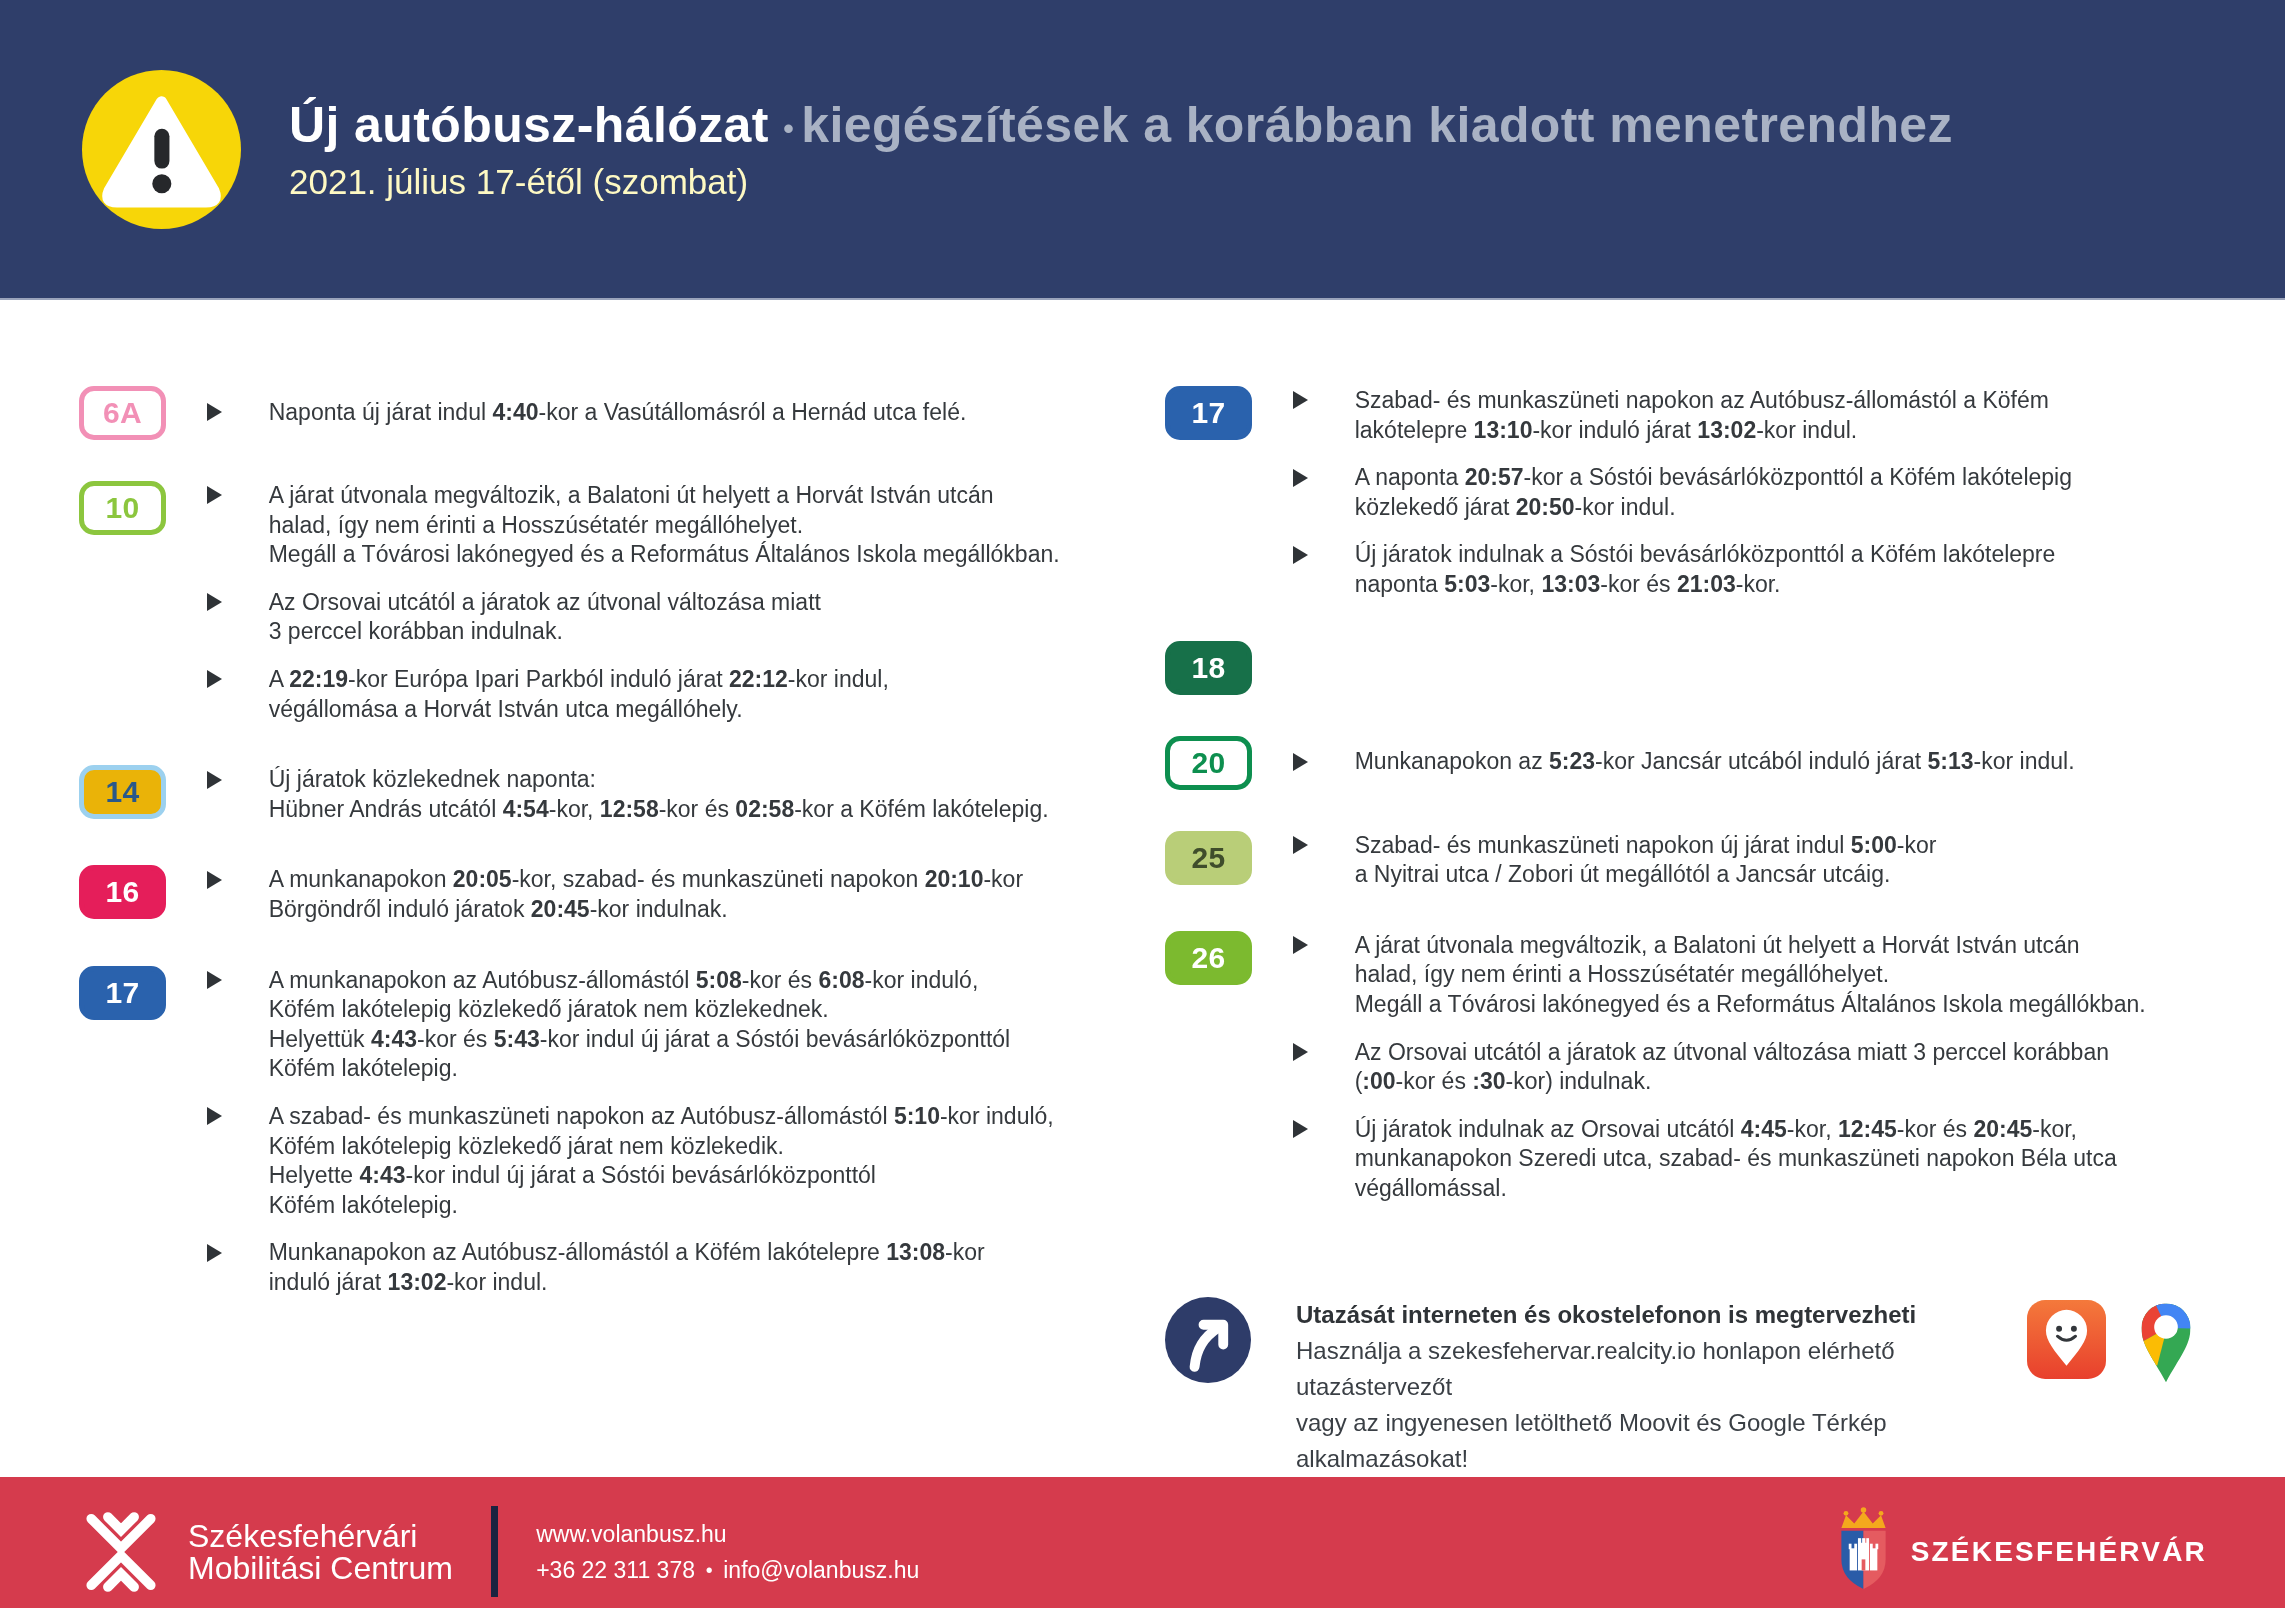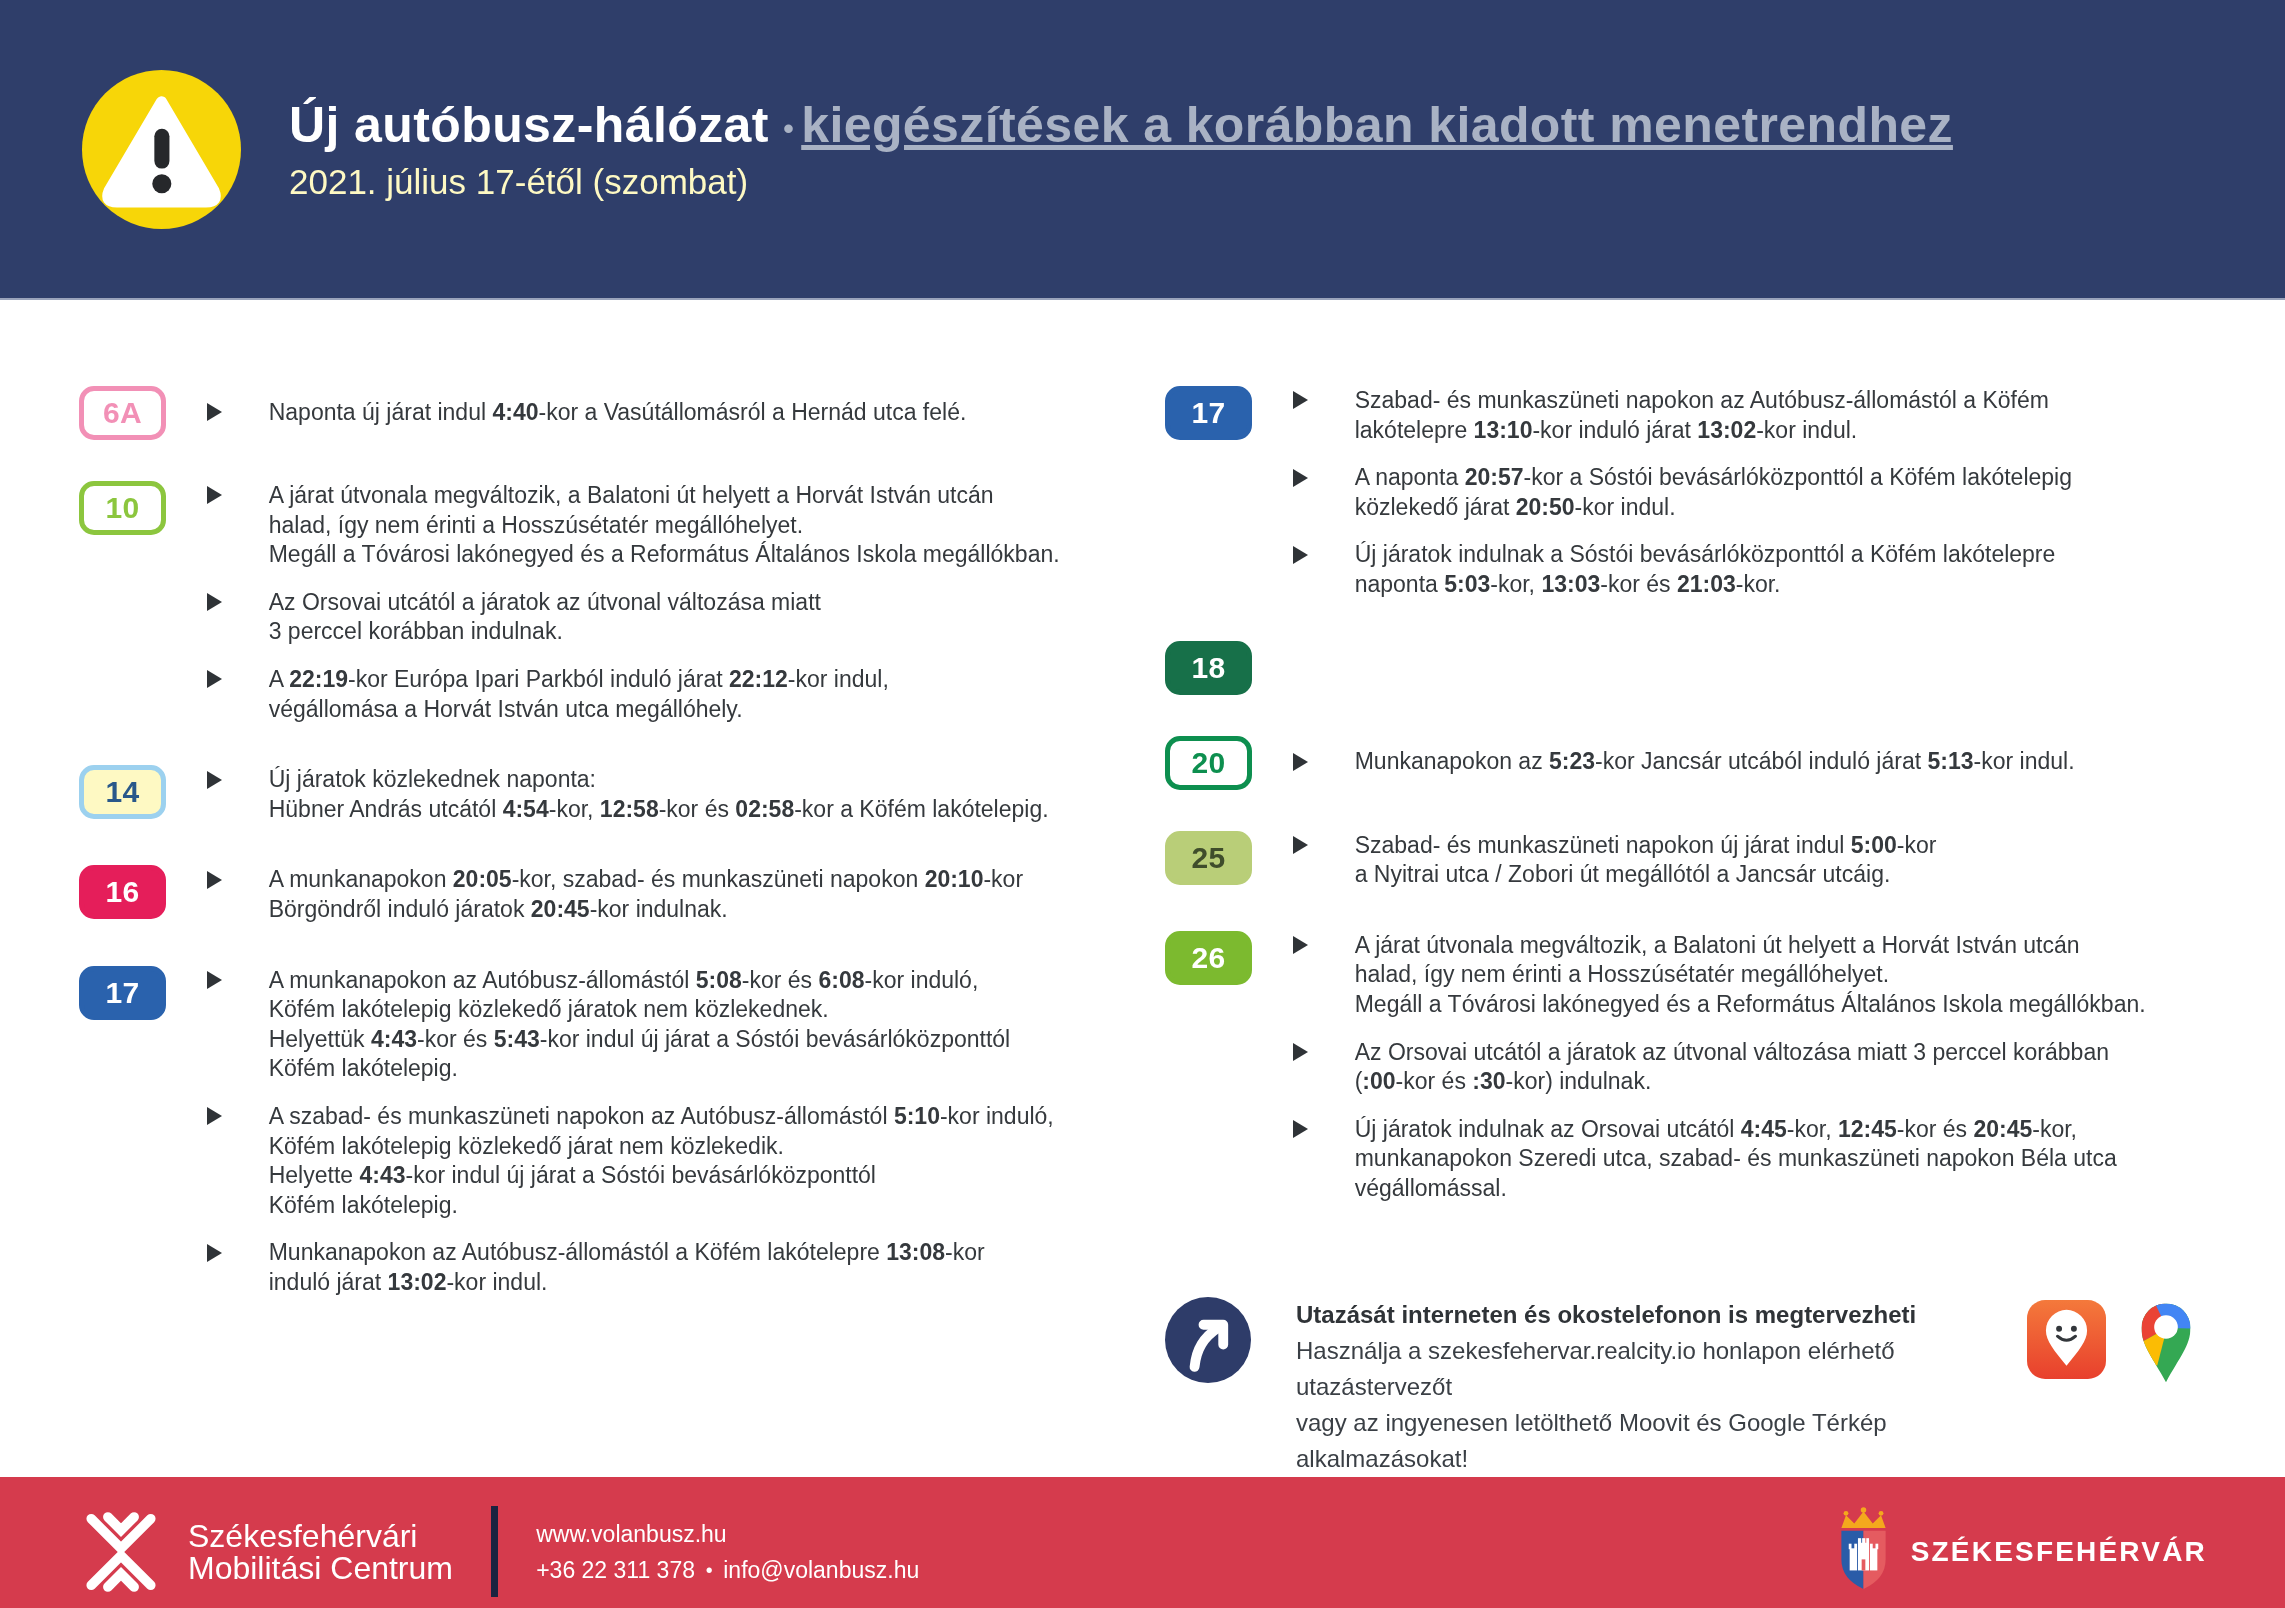--- a/index.html
+++ b/index.html
@@ -6,21 +6,21 @@
   body{width:2286px;height:1608px;font-family:"Liberation Sans","DejaVu Sans",sans-serif;-webkit-font-smoothing:antialiased;}
   .page{width:2286px;height:1608px;display:flex;flex-direction:column;overflow:hidden;background:#fff;}
 
   
   header{height:300px;background:#2F3E6A;display:flex;align-items:center;flex:none;border-bottom:2.7px solid #9aa3bb;box-sizing:border-box;}
   .warn-wrap{width:159px;height:159px;margin-left:82px;flex:none;}
   .titles{margin-left:48px;}
   .title-line{font-size:50px;font-weight:700;letter-spacing:0.4px;white-space:nowrap;}
   .t-main{color:#ffffff;}
   .t-sep{color:#A9B2C4;font-size:30px;vertical-align:middle;margin:0 7.2px 0 14.3px;}
-  .t-sub{color:#A9B2C4;text-decoration:underline;}
+  .t-sub{color:#A9B2C4;}
   .subtitle{margin-top:8px;font-size:35px;font-weight:400;color:#fef9c3;}
 
   
   main{flex:1;display:grid;grid-template-columns:1050px 1fr;column-gap:36px;padding:86px 38px 0 79px;box-sizing:border-box;}
   .entry{display:flex;align-items:flex-start;margin-bottom:41px;}
   .badge{flex:none;min-width:87px;height:54px;box-sizing:border-box;border:5.4px solid;border-radius:15px;
          display:flex;align-items:center;justify-content:center;font-size:30px;font-weight:700;letter-spacing:0.4px;}
   .items{margin-left:41px;flex:1;}
   .item{display:flex;align-items:flex-start;margin-bottom:18px;gap:27px;}
   .item:last-child{margin-bottom:0;}
@@ -99,21 +99,21 @@
 3 perccel korábban indulnak.</div>
     </div>
             <div class="item">
       <span class="tri"></span>
       <div class="txt">A <b>22:19</b>-kor Európa Ipari Parkból induló járat <b>22:12</b>-kor indul,
 végállomása a Horvát István utca megállóhely.</div>
     </div>
           </div>
     </div>
         <div class="entry">
-      <span class="badge" style="background: #fef9c3; border-color: rgb(156, 209, 239); color: rgb(41, 88, 138);">14</span>
+      <span class="badge" style="background: #eab308; border-color: rgb(156, 209, 239); color: rgb(41, 88, 138);">14</span>
       <div class="items">
             <div class="item">
       <span class="tri"></span>
       <div class="txt">Új járatok közlekednek naponta:
 Hübner András utcától <b>4:54</b>-kor, <b>12:58</b>-kor és <b>02:58</b>-kor a Köfém lakótelepig.</div>
     </div>
           </div>
     </div>
         <div class="entry">
       <span class="badge" style="background: rgb(229, 30, 90); border-color: rgb(229, 30, 90); color: rgb(255, 255, 255);">16</span>

